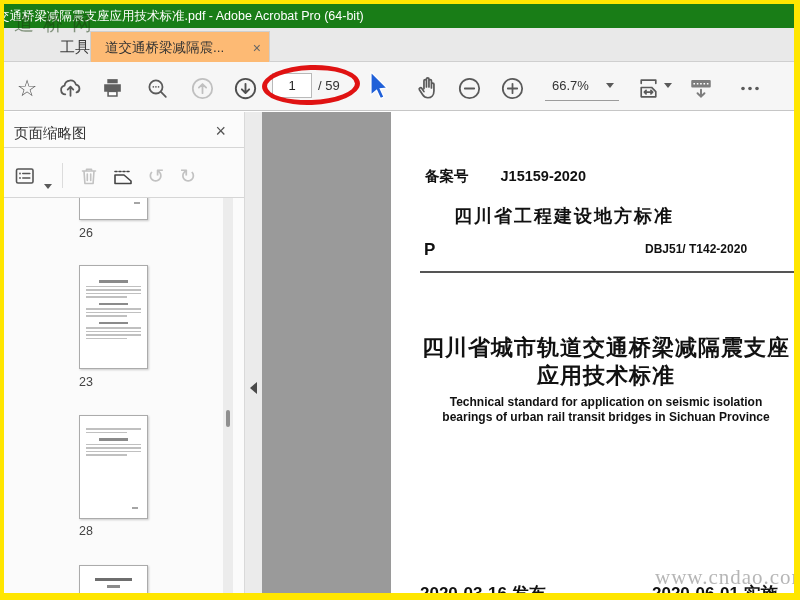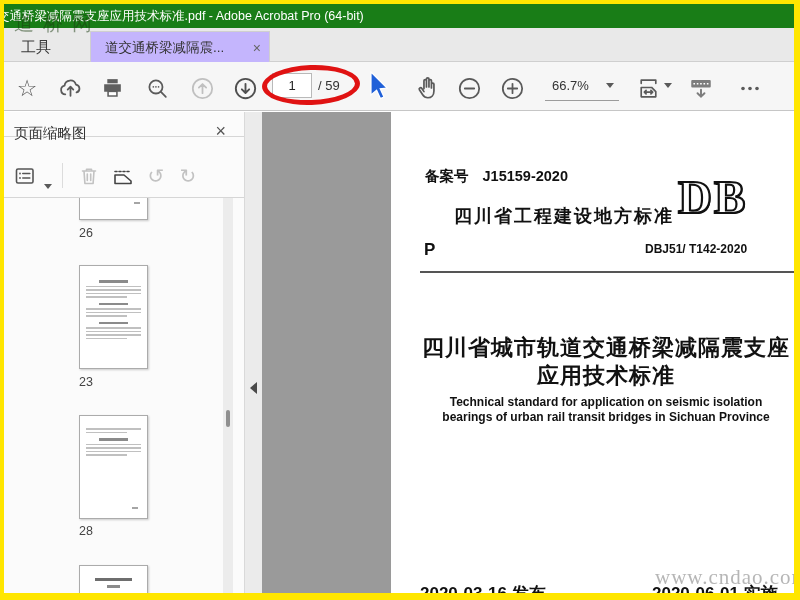--- a/index.html
+++ b/index.html
@@ -14,25 +14,25 @@
     background:#197d17; overflow:hidden; }
   .title-text { position:absolute; left:-7px; top:4px; white-space:nowrap;
     font-size:12.5px; color:#ffffff; }
   .site-wm-top { position:absolute; left:10px; top:6px; z-index:60;
     font-size:20px; font-weight:normal; letter-spacing:9px;
     color:rgba(25,60,15,0.50); pointer-events:none; }
 
   
   .tabbar { position:absolute; left:0; top:24px; right:0; height:34px;
     background:#e9e9e9; border-bottom:1px solid #cfcfcf; }
-  .tab-tools { position:absolute; left:17px; top:4px; width:78px; height:30px;
-    display:flex; align-items:center; justify-content:flex-start;
+  .tab-tools { position:absolute; left:8px; top:4px; width:78px; height:30px;
+    display:flex; align-items:center; justify-content:flex-end;
     font-size:15px; color:#3a3a3a; cursor:default; }
   .tab-doc { position:absolute; left:86px; top:3px; width:180px; height:32px;
-    background:#c4b5fd; border:1px solid #cfcfcf; border-bottom:none;
+    background:#fdba74; border:1px solid #cfcfcf; border-bottom:none;
     display:flex; align-items:center; padding:0 8px 0 14px; }
   .tab-doc-label { flex:1; font-size:13.5px; color:#333; white-space:nowrap;
     overflow:hidden; }
   .tab-close { font-size:14px; color:#666; padding-left:6px; cursor:default; }
 
   
   .toolbar { position:absolute; left:0; top:58px; right:0; height:49px;
     background:#f6f6f6; border-bottom:1px solid #c6c6c6; }
   .tbtn { position:absolute; top:13px; width:26px; height:26px;
     display:flex; align-items:center; justify-content:center; }
@@ -53,21 +53,21 @@
     border:5px solid #e01212; border-radius:50%; transform:rotate(-2deg);
     z-index:30; }
   .cursor-svg { position:absolute; left:366px; top:9px; z-index:40; }
 
   
   .main { position:absolute; left:0; top:108px; right:0; bottom:0; }
 
   
   .sidebar { position:absolute; left:0; top:0; width:240px; bottom:0;
     background:#fbfbfb; }
-  .sb-header { position:absolute; left:0; top:0; right:0; height:25px;
+  .sb-header { position:absolute; left:0; top:0; right:0; height:36px;
     border-bottom:1px solid #d6d6d6;text-align:right; }
   .sb-title { position:absolute; left:10px; top:12px; font-size:14.5px; color:#333; }
   .sb-close { position:absolute; right:18px; top:9px; font-size:18px; color:#555; }
   .sb-tools { position:absolute; left:0; top:41px; right:0; height:45px;
     border-bottom:1px solid #d6d6d6; }
   .sb-tbtn { position:absolute; top:10px; width:26px; height:26px;
     display:flex; align-items:center; justify-content:center; }
   .sb-sep { position:absolute; left:58px; top:10px; width:1px; height:25px;
     background:#dcdcdc; }
   .rot-glyph { font-size:20px; color:#c2c2c2; line-height:22px; }
@@ -95,21 +95,21 @@
     border:6px solid transparent; border-right:7px solid #4a4a4a;
     border-left:none; }
 
   
   .docarea { position:absolute; left:258px; top:0; right:0; bottom:0;
     background:#9a9a9a; overflow:hidden; }
   .page { position:absolute; left:129px; top:0; width:560px; height:620px;
     background:#fff; }
   .rec-row { position:absolute; left:34px; top:55px; font-size:14.5px;
     font-weight:bold; color:#111; }
-  .rec-num { margin-left:14px; font-weight:bold; }
+  .rec-num { margin-left:32px; font-weight:bold; }
   .db-logo { position:absolute; left:287px; top:58px; width:100px;
     font-family:"Liberation Serif", serif; font-size:47px; font-weight:bold;
     letter-spacing:2px; color:#fff; -webkit-text-stroke:2.2px #111;
     text-shadow:1px 1px 0 #111; }
   .std-cat { position:absolute; left:63px; top:92px; font-size:18px;
     font-weight:bold; letter-spacing:2px; color:#111;text-align:center; }
   .class-p { position:absolute; left:33px; top:128px; font-size:17px;
     font-weight:bold; color:#111; }
   .std-num { position:absolute; left:254px; top:130px; font-size:12px;
     font-weight:bold; color:#111; }
@@ -337,21 +337,20 @@
 
       <div class="splitter">
         <div class="collapse-tri"></div>
       </div>
 
       <div class="docarea">
         <div class="page">
           <div class="rec-row">
             <span>备案号</span><span class="rec-num">J15159-2020</span>
           </div>
-          <div class="db-logo">DB</div>
           <div class="std-cat">四川省工程建设地方标准</div>
           <div class="class-p">P</div>
           <div class="std-num">DBJ51/ T142-2020</div>
           <div class="hline"></div>
           <div class="titleblock">
             <div class="title-cn">四川省城市轨道交通桥梁减隔震支座</div>
             <div class="title-cn">应用技术标准</div>
             <div class="title-en">Technical standard for application on seismic isolation</div>
             <div class="title-en" style="margin-top:0">bearings of urban rail transit bridges in Sichuan Province</div>
           </div>

